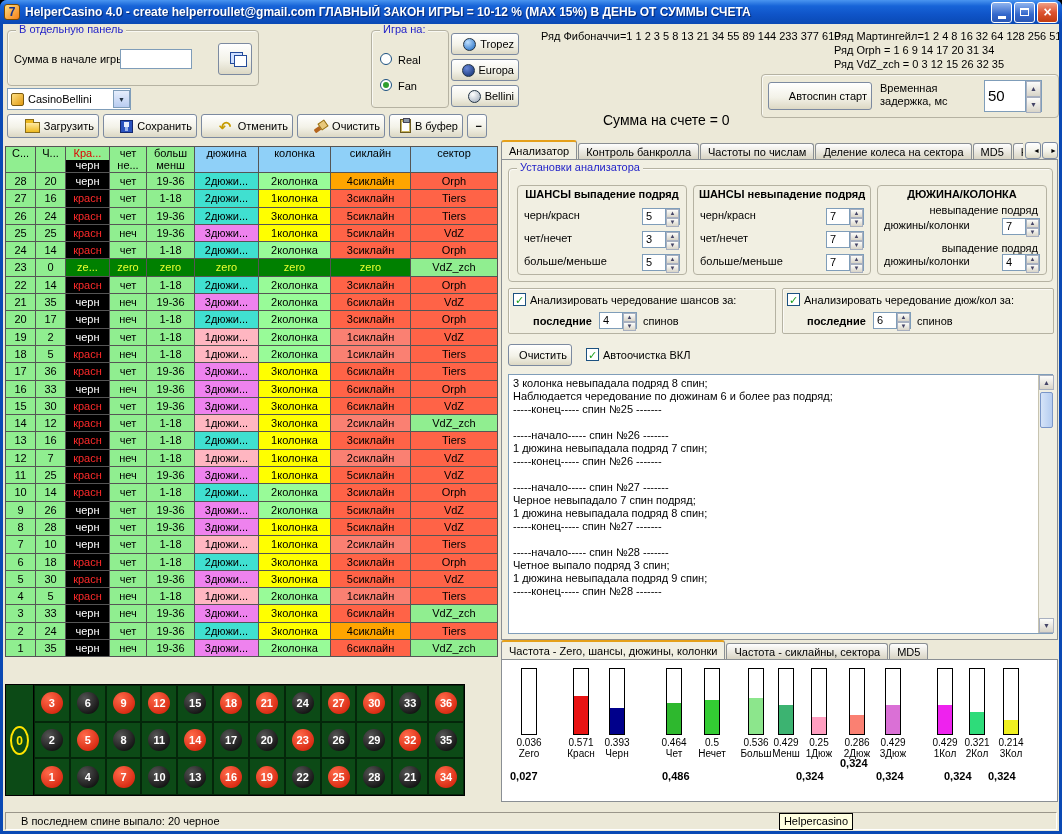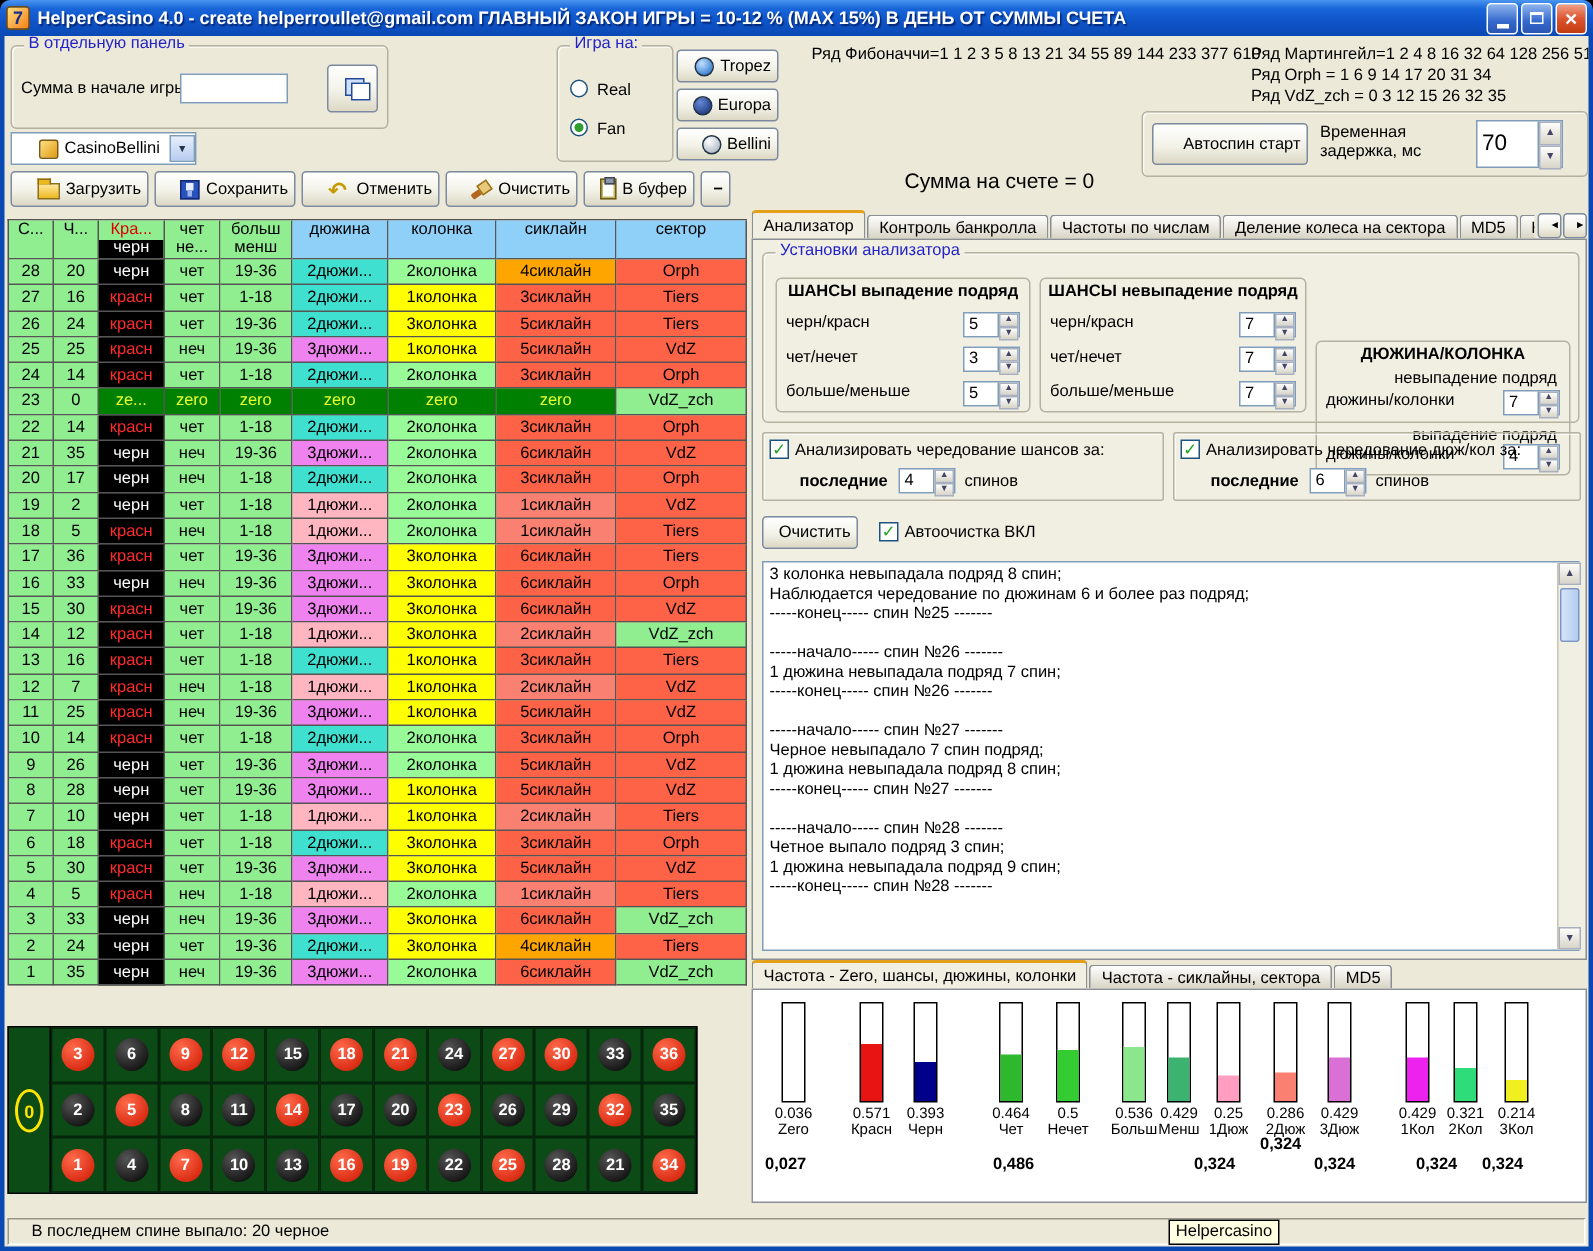--- a/index.html
+++ b/index.html
@@ -36,21 +36,21 @@
 
   .txt { position:absolute; border:1px solid #7f9db9; background:#fff; font-family:inherit; font-size:11px; padding:1px 3px; }
 
   .radio { position:absolute; width:12px; height:12px; border:1px solid #1c5180; border-radius:50%; background:#fff; }
   .radio.checked::after { content:""; position:absolute; left:2px; top:2px; width:6px; height:6px; border-radius:50%; background:#2f9e2f; }
   .rlabel { position:absolute; white-space:nowrap; }
 
   .chk { position:absolute; width:13px; height:13px; border:1px solid #1c5180; background:#fff; text-align:center; }
   .chk i { font-style:normal; color:#1ca11c; font-weight:bold; font-size:11px; line-height:11px; }
 
-  .combo { position:absolute; height:22px; background:#fff; border:1px solid #7f9db9; display:flex; align-items:center; padding-left:18px; gap:4px; }
+  .combo { position:absolute; height:22px; background:#fff; border:1px solid #7f9db9; display:flex; align-items:center; padding-left:3px; gap:4px; }
   .combo-icon { width:13px; height:13px; border-radius:2px; background:linear-gradient(135deg,#ffe082,#e09912); border:1px solid #7a5a10; }
   .combo-arrow { margin-left:auto; width:17px; height:18px; background:linear-gradient(180deg,#e6eefc,#b8ccf0); border:1px solid #7f9db9;
     display:flex; align-items:center; justify-content:center; font-size:7px; color:#234; }
 
   .ic { position:relative; display:inline-block; flex:0 0 auto; }
   .ic-cascade { width:17px; height:15px; }
   .ic-cascade::before { content:""; position:absolute; left:0; top:0; width:11px; height:10px; border:1px solid #234a9a; background:#cfe0ff; }
   .ic-cascade::after { content:""; position:absolute; right:0; bottom:0; width:11px; height:10px; border:1px solid #234a9a; background:#fff; }
   .ic-folder { width:15px; height:11px; background:linear-gradient(#ffe9a0,#edb91f); border:1px solid #8a6d1a; margin-top:3px; }
   .ic-folder::before { content:""; position:absolute; left:-1px; top:-4px; width:7px; height:3px; background:#edb91f; border:1px solid #8a6d1a; border-bottom:none; }
@@ -230,21 +230,21 @@
     <div class="series" style="left:831px;top:5px">
       <div>Ряд Мартингейл=1 2 4 8 16 32 64 128 256 512</div>
       <div>Ряд Orph = 1 6 9 14 17 20 31 34</div>
       <div>Ряд VdZ_zch = 0 3 12 15 26 32 35</div>
     </div>
 
     <div class="gb" style="left:758px;top:50px;width:298px;height:44px">
       <div class="xp-btn" style="left:6px;top:7px;width:104px;height:28px">Автоспин старт</div>
       <div class="wraplbl" style="left:118px;top:7px;width:86px">Временная задержка, мс</div>
       <span class="spin big" style="left:222px;top:5px">
-        <span class="spin-num">70</span>
+        <span class="spin-num">50</span>
         <span class="spin-arrows">
             <i>▲</i>
             <i>▼</i>
           </span>
       </span>
     </div>
 
     <div class="lbl" style="left:600px;top:88px;font-size:14px">Сумма на счете = 0</div>
 
     <div class="rt">
@@ -652,21 +652,21 @@
             </span>
             <span class="gb-line-lab" style="left: 6px; top: 69px;">больше/меньше</span>
             <span class="spin" style="position: absolute; right: 6px; top: 68px;">
               <span class="spin-num">7</span>
               <span class="spin-arrows">
                 <i>▲</i>
                 <i>▼</i>
               </span>
             </span>
           </div>
-          <div class="sub-gb" style="left: 368px; top: 16px; width: 170px; height: 90px; margin-top: 42px;">
+          <div class="sub-gb" style="left: 368px; top: 16px; width: 170px; height: 90px;">
             <div class="sub-gb-title">ДЮЖИНА/КОЛОНКА</div>
             <div class="gb-pre" style="top: 18px;">невыпадение подряд</div>
             <span class="gb-line-lab" style="left: 6px; top: 33px;">дюжины/колонки</span>
             <span class="spin" style="position: absolute; right: 6px; top: 32px;">
               <span class="spin-num">7</span>
               <span class="spin-arrows">
                 <i>▲</i>
                 <i>▼</i>
               </span>
             </span>

